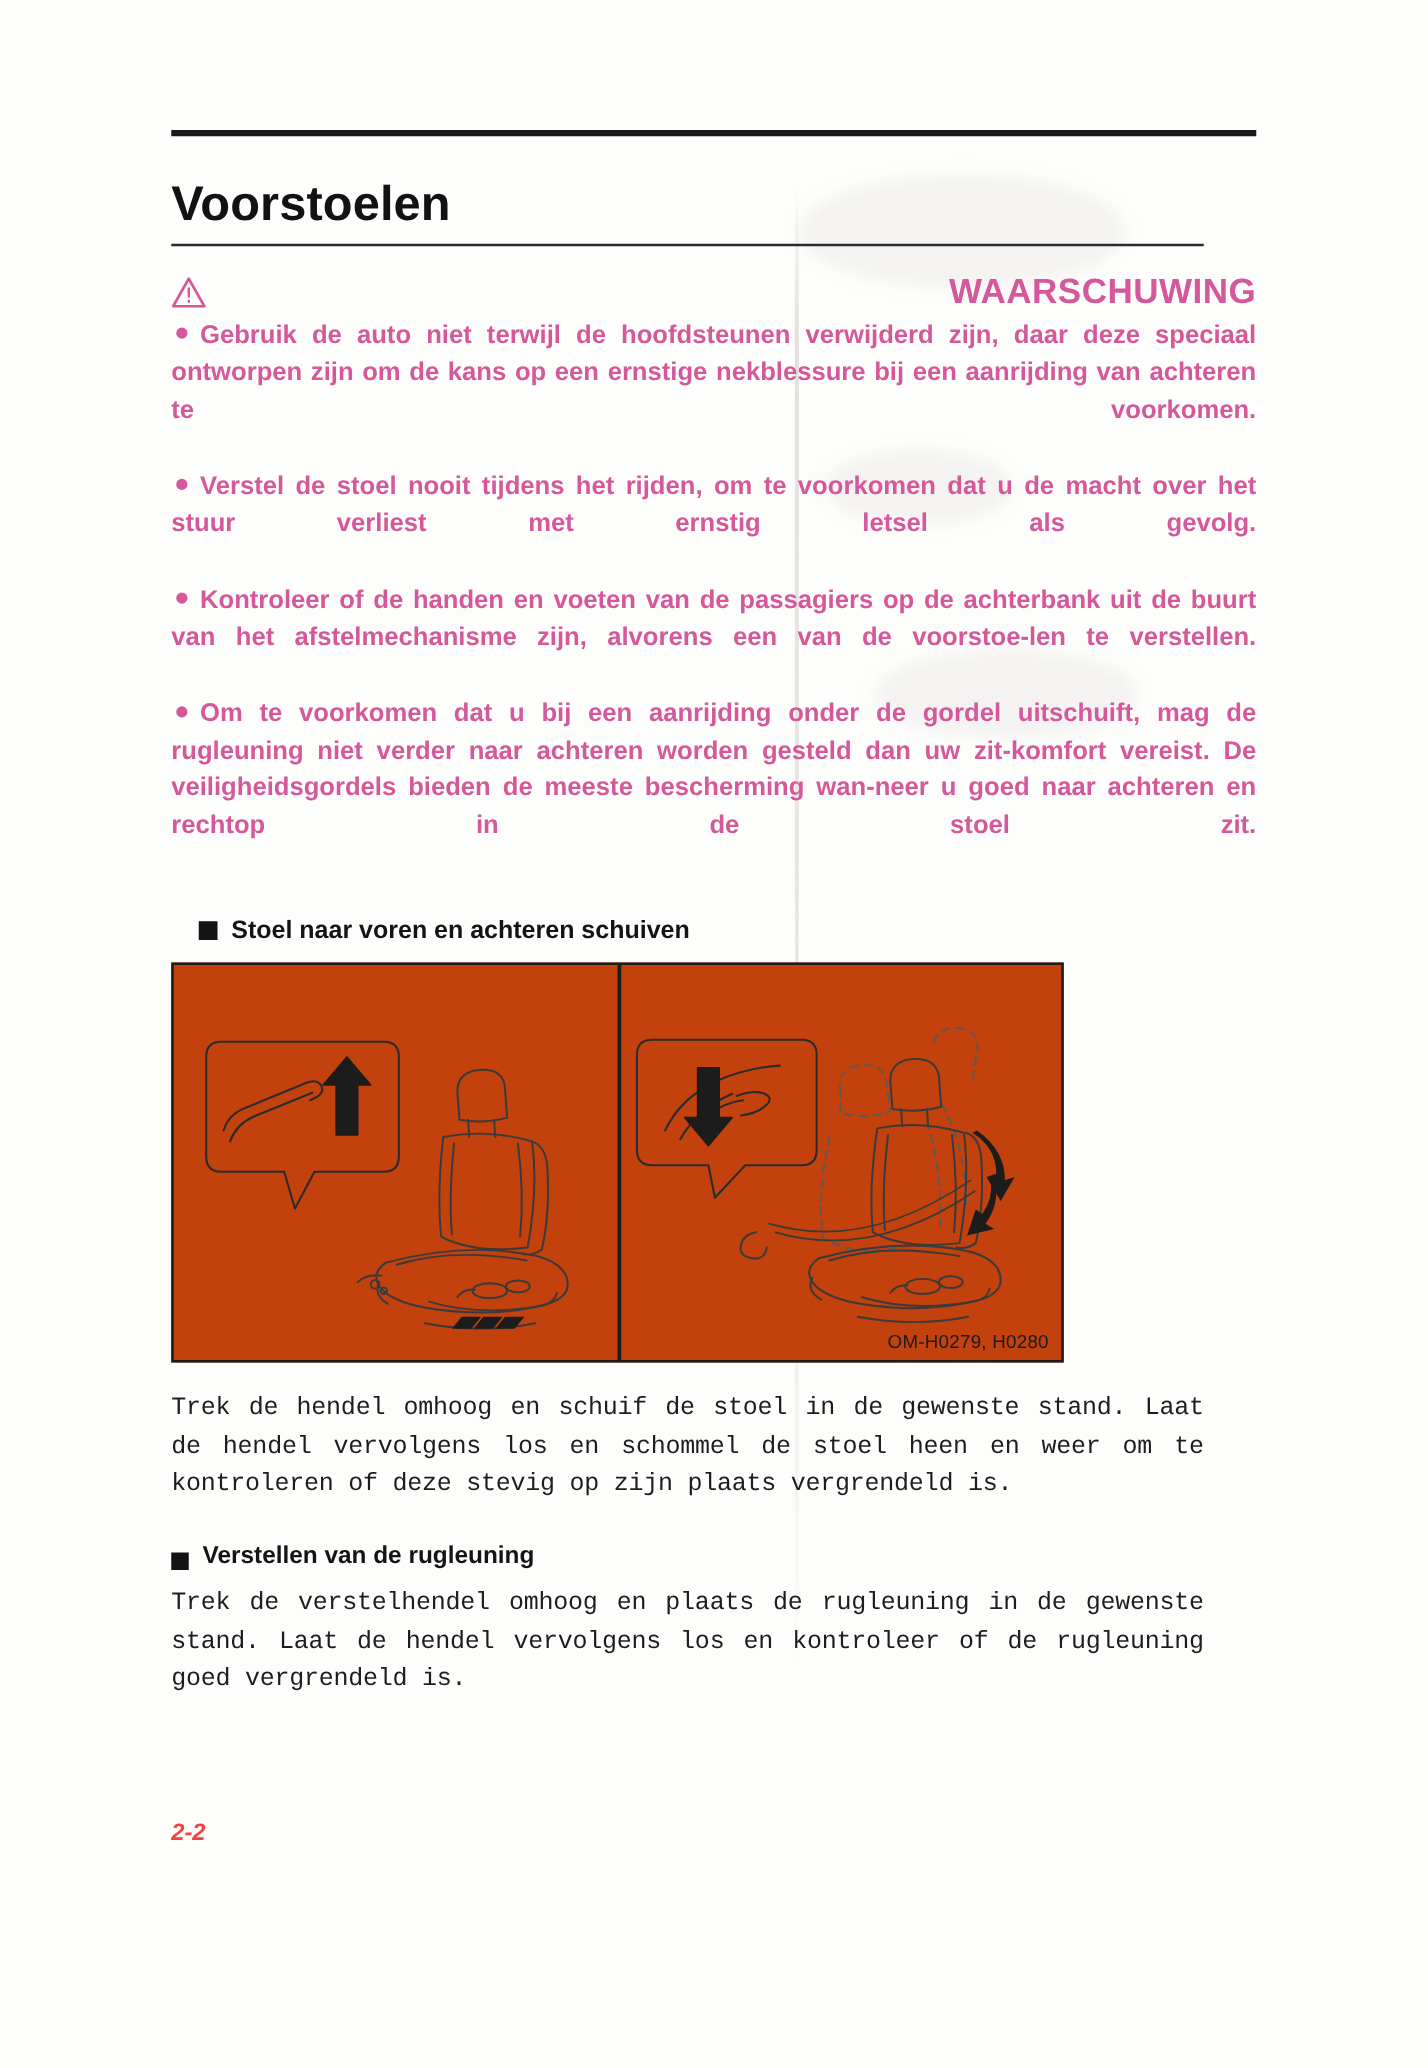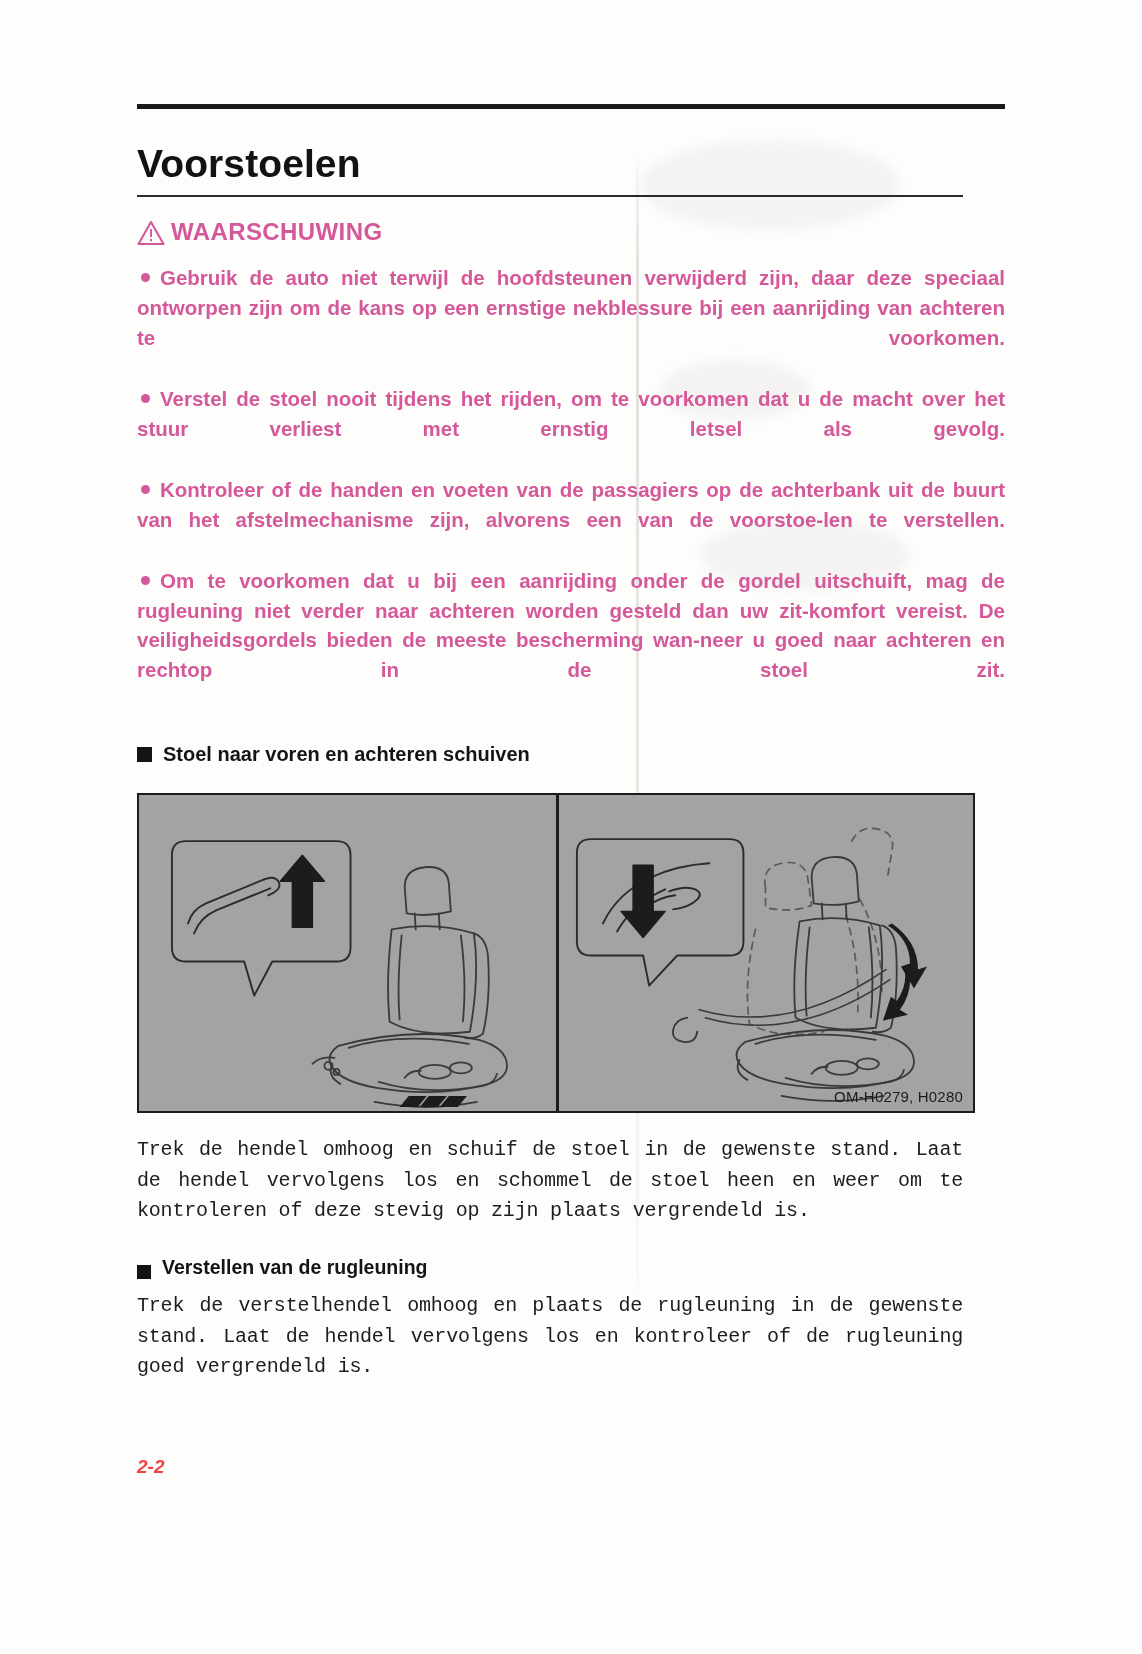--- a/index.html
+++ b/index.html
@@ -79,25 +79,26 @@
 
   
   .warning {
     margin-top: 22px;
     color: #d4589a;
   }
   .warning-head {
     display: flex;
     align-items: center;
     gap: 6px;
-    font-size: 24px;
+    font-size: 28px;
     font-weight: bold;
     letter-spacing: 0.4px;
     line-height: 1;
-    margin-bottom: 18px;
+    margin-bottom: 6px;
+    justify-content: space-between;
   }
   .warn-tri {
     display: inline-block;
     width: 28px;
     height: 26px;
     position: relative;
     top: 1px;
   }
 
   .warn-list { }
@@ -129,36 +130,37 @@
 
   
   .sec-head {
     margin-top: 28px;
     font-size: 20px;
     font-weight: bold;
     color: #141414;
     display: flex;
     align-items: center;
     gap: 11px;
+    margin-left: 22px;
   }
   .sec-square {
     display: inline-block;
     width: 15px;
     height: 15px;
     background: #141414;
   }
 
   
   .figure {
-    margin-top: 27px;
-    width: 838px;
+    margin-top: 14px;
+    width: 714px;
     height: 320px;
     border: 2.5px solid #1c1c1c;
     position: relative;
-    background: #a3a3a3;
+    background: #c2410c;
     box-sizing: border-box;
   }
   .fig-divider {
     position: absolute;
     left: 50%;
     top: 0;
     width: 2.5px;
     height: 100%;
     background: #1c1c1c;
   }

